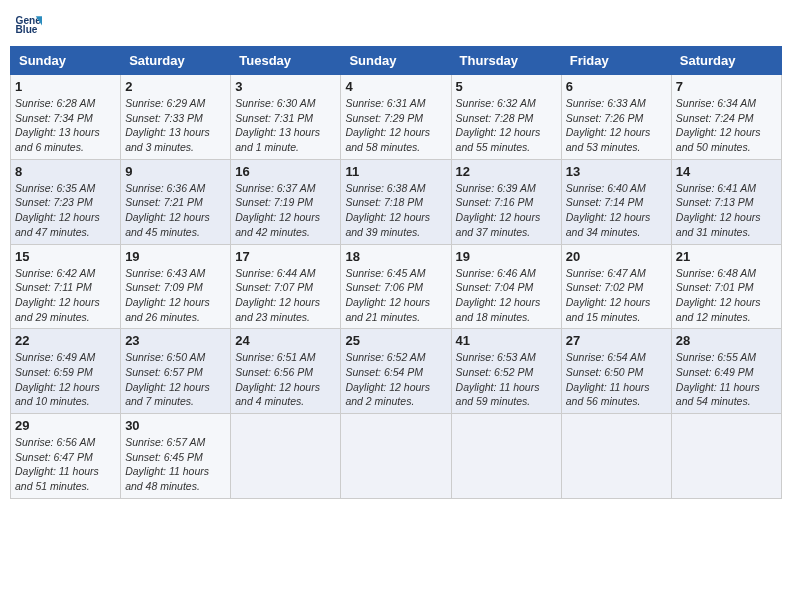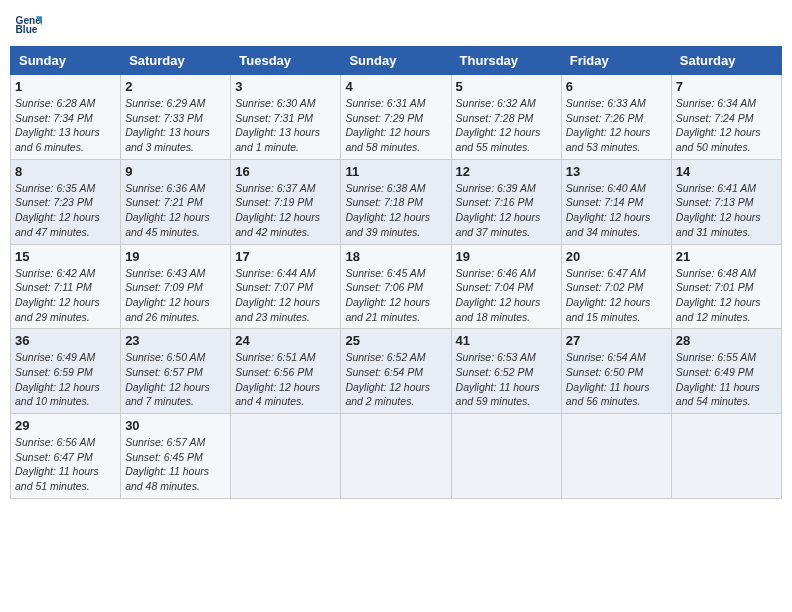--- a/index.html
+++ b/index.html
@@ -197,21 +197,21 @@
           <span class="day-num">20</span>
           <div class="day-info">Sunrise: 6:47 AM<br>Sunset: 7:02 PM<br>Daylight: 12 hours and 15 minutes.</div>
         </td>
         <td>
           <span class="day-num">21</span>
           <div class="day-info">Sunrise: 6:48 AM<br>Sunset: 7:01 PM<br>Daylight: 12 hours and 12 minutes.</div>
         </td>
       </tr>
       <tr>
         <td>
-          <span class="day-num">36</span>
+          <span class="day-num">22</span>
           <div class="day-info">Sunrise: 6:49 AM<br>Sunset: 6:59 PM<br>Daylight: 12 hours and 10 minutes.</div>
         </td>
         <td>
           <span class="day-num">23</span>
           <div class="day-info">Sunrise: 6:50 AM<br>Sunset: 6:57 PM<br>Daylight: 12 hours and 7 minutes.</div>
         </td>
         <td>
           <span class="day-num">24</span>
           <div class="day-info">Sunrise: 6:51 AM<br>Sunset: 6:56 PM<br>Daylight: 12 hours and 4 minutes.</div>
         </td>

